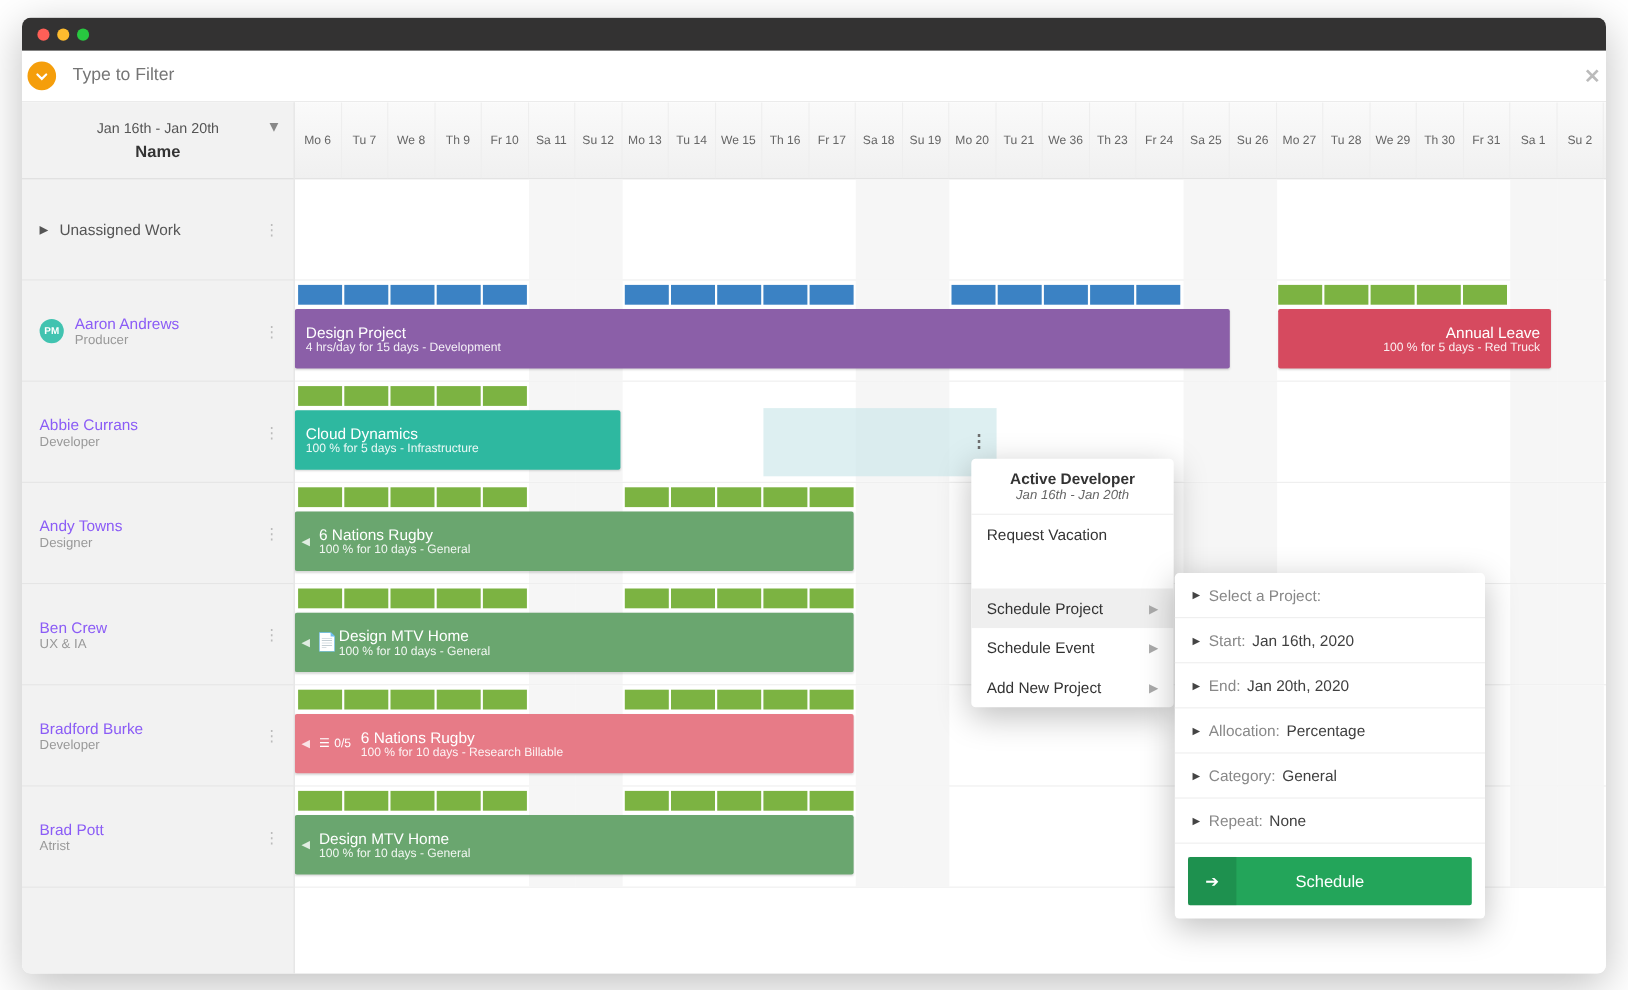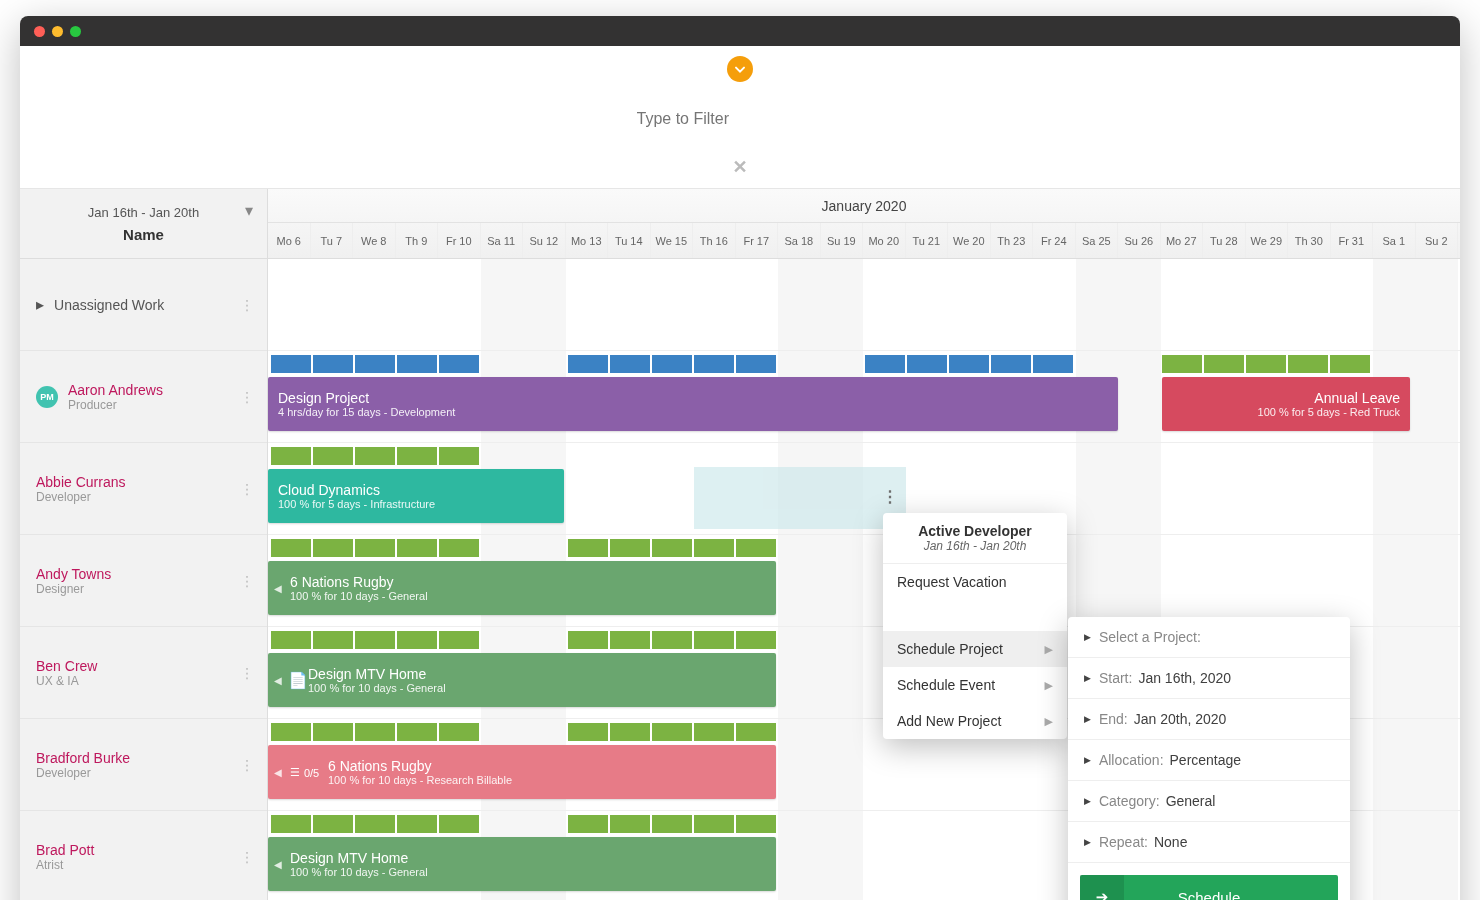--- a/index.html
+++ b/index.html
@@ -23,24 +23,23 @@
     height: 30px;
     display: flex;
     align-items: center;
     padding: 0 14px;
     gap: 7px;
   }
   .tb-dot { width: 11px; height: 11px; border-radius: 50%; }
   .dot-red { background: #ff5f57; } .dot-yel { background: #febc2e; } .dot-grn { background: #28c840; }
 
   .filter-bar {
-    display:flex; align-items:center; gap:28px;
+    display:flex; align-items:center; gap:15px;
     padding: 10px 5px;
     border-bottom: 1px solid #e6e6e6;
-    flex-direction: column;
   }
   .logo-circle {
     width:26px; height:26px; border-radius:50%; background:#f59e0b;
     display:flex; align-items:center; justify-content:center; color:#fff;
   }
   .logo-circle svg { width:16px; height:16px; }
   .filter-input {
     border:none; outline:none; font-size:16px; color:#777; flex:1;
   }
   .close-x { color:#bbb; font-size:18px; font-weight:bold; cursor:pointer; }
@@ -65,21 +64,21 @@
     height:92px; border-bottom:1px solid #e5e5e5;
     display:flex; align-items:center; padding:0 16px; position:relative;
   }
   .sb-row .avatar {
     width:22px; height:22px; border-radius:50%; background:#41c3b0; color:#fff;
     font-size:9px; display:flex; align-items:center; justify-content:center; margin-right:10px;
     font-weight:600;
   }
   .sb-row .uw { color:#555; font-size:14px; }
   .sb-row .caret-right { margin-right:10px; color:#555; }
-  .sb-row .person .nm { font-size:14px; color:#be185d; }
+  .sb-row .person .nm { font-size:14px; color:#8b5cf6; }
   .sb-row .person .role { font-size:12px; color:#999; }
   .sb-row .kebab { position:absolute; right:12px; color:#bbb; font-size:14px; letter-spacing:1px;}
 
   .grid {
     flex:1; position:relative; background:#fff; overflow:hidden;
   }
   .grid-header {
     height:70px;
     border-bottom:1px solid #ddd;
     background: linear-gradient(#fafafa,#f0f0f0);
@@ -222,39 +221,38 @@
         <div class="person">
           <div class="nm">Brad Pott</div>
           <div class="role">Atrist</div>
         </div>
         <span class="kebab">⋮</span>
       </div>
     </div>
 
     <div class="grid">
       <div class="grid-header">
-        <div class="month-row">January 2020</div>
         <div class="day-row" id="dayRow">
             <div class="day-cell">Mo 6</div>
             <div class="day-cell">Tu 7</div>
             <div class="day-cell">We 8</div>
             <div class="day-cell">Th 9</div>
             <div class="day-cell">Fr 10</div>
             <div class="day-cell">Sa 11</div>
             <div class="day-cell">Su 12</div>
             <div class="day-cell">Mo 13</div>
             <div class="day-cell">Tu 14</div>
             <div class="day-cell">We 15</div>
             <div class="day-cell">Th 16</div>
             <div class="day-cell">Fr 17</div>
             <div class="day-cell">Sa 18</div>
             <div class="day-cell">Su 19</div>
             <div class="day-cell">Mo 20</div>
             <div class="day-cell">Tu 21</div>
-            <div class="day-cell">We 20</div>
+            <div class="day-cell">We 36</div>
             <div class="day-cell">Th 23</div>
             <div class="day-cell">Fr 24</div>
             <div class="day-cell">Sa 25</div>
             <div class="day-cell">Su 26</div>
             <div class="day-cell">Mo 27</div>
             <div class="day-cell">Tu 28</div>
             <div class="day-cell">We 29</div>
             <div class="day-cell">Th 30</div>
             <div class="day-cell">Fr 31</div>
             <div class="day-cell">Sa 1</div>

